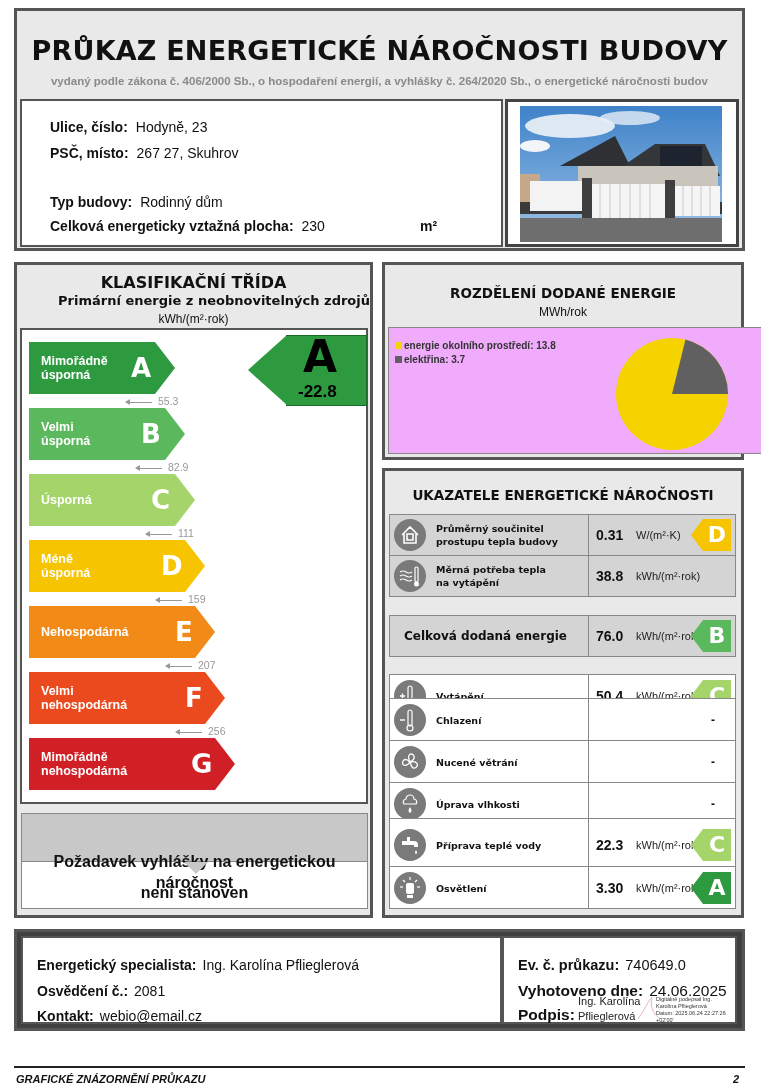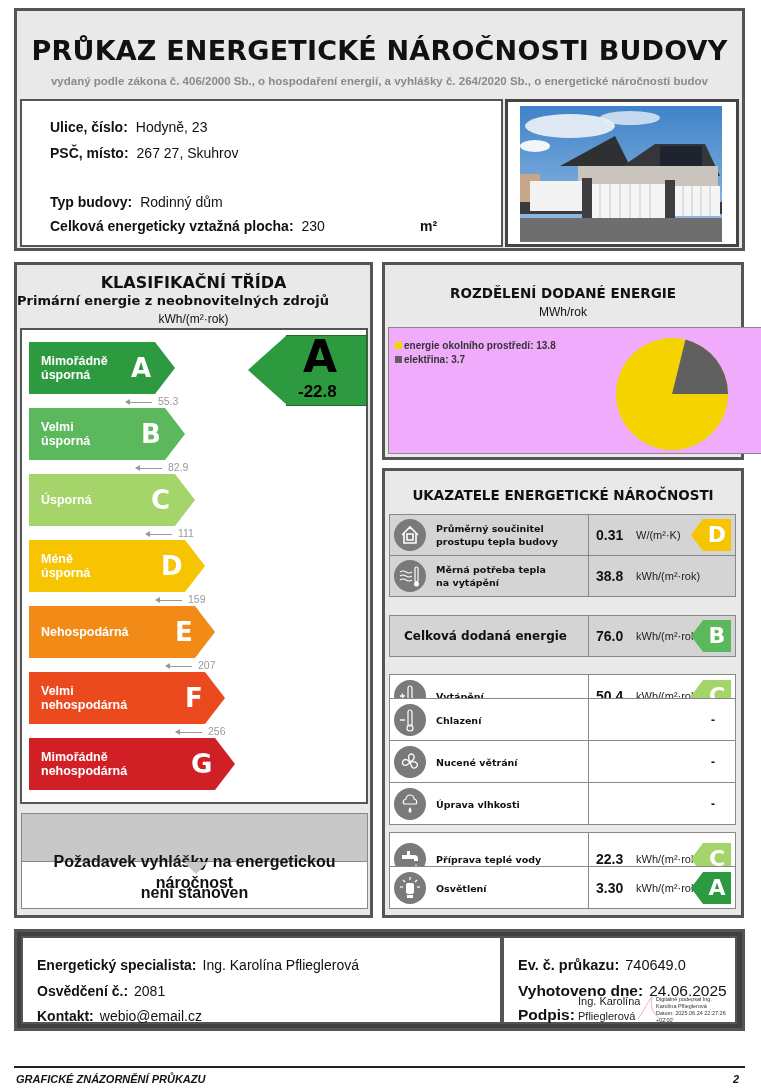--- a/index.html
+++ b/index.html
@@ -18,21 +18,21 @@
   #addr-box { left: 3px; top: 88px; width: 483px; height: 148px; }
   .addr-row { position: absolute; left: 28px; font-size: 14px; white-space: nowrap; }
   .addr-row .lbl { font-weight: bold; margin-right: 8px; }
   #photo-box { left: 488px; top: 88px; width: 234px; height: 148px; border: 3px solid #444; background:#fff; }
   #photo { position: absolute; left: 12px; top: 4px; width: 202px; height: 136px; overflow: hidden; }
 
   
   #class-panel { left: 14px; top: 262px; width: 359px; height: 656px; }
   #class-title { position: absolute; top: 8px; left: 0; width: 100%; text-align: center;
                  font-family: "DejaVu Sans", sans-serif; font-weight: bold; font-size: 16px; }
-  #class-sub { position: absolute; top: 28px; left: 0; width: 100%; text-align: left;
+  #class-sub { position: absolute; top: 28px; left: 0; width: 100%; text-align: right;
                font-family: "DejaVu Sans", sans-serif; font-weight: bold; font-size: 13px; }
   #class-unit { position: absolute; top: 47px; left: 0; width: 100%; text-align: center; font-size: 12px; }
   #scale-box { left: 3px; top: 63px; width: 348px; height: 476px; }
   .band { position: absolute; left: 7px; height: 52px; color: #fff; }
   .band .body { position: absolute; left: 0; top: 0; height: 52px; }
   .band .tip { position: absolute; top: 0; width: 0; height: 0; border-top: 26px solid transparent; border-bottom: 26px solid transparent; }
   .band .name { position: absolute; left: 12px; top: 50%; transform: translateY(-50%);
                 font-weight: bold; font-size: 12.5px; line-height: 14px; }
   .band .letter { position: absolute; top: 50%; transform: translateY(-50%);
                   font-family: "DejaVu Sans", sans-serif; font-weight: bold; font-size: 26px; }
@@ -359,21 +359,21 @@
       <svg width="32" height="32" viewBox="0 0 32 32">
           <path d="M10,16 a3,3 0 0 1 2,-5 a4,4 0 0 1 8,0 a3,3 0 0 1 2,5 Z" fill="none" stroke="#fff" stroke-width="1.2"></path>
           <path d="M16,19 q-3,4 0,6 q3,-2 0,-6 Z" fill="#fff"></path>
         </svg>
     </div>
     <div class="lbl">Úprava vlhkosti</div>
     <div class="div"></div>
     <div class="dash">-</div>
   </div>
 
-  <div class="ind-row" style="top:361px;height:53px">
+  <div class="ind-row" style="top:347px;height:53px">
     <div class="icon">
       <svg width="32" height="32" viewBox="0 0 32 32">
           <path d="M8,12 h12 a4,4 0 0 1 4,4 v2 h-4 v-2 h-12 Z" fill="#fff"></path>
           <rect x="13" y="8" width="3" height="4" fill="#fff"></rect>
           <path d="M22,21 q-2,3 0,4 q2,-1 0,-4 Z" fill="#fff"></path>
         </svg>
     </div>
     <div class="lbl">Příprava teplé vody</div>
     <div class="div"></div>
     <div class="val">22.3</div>

